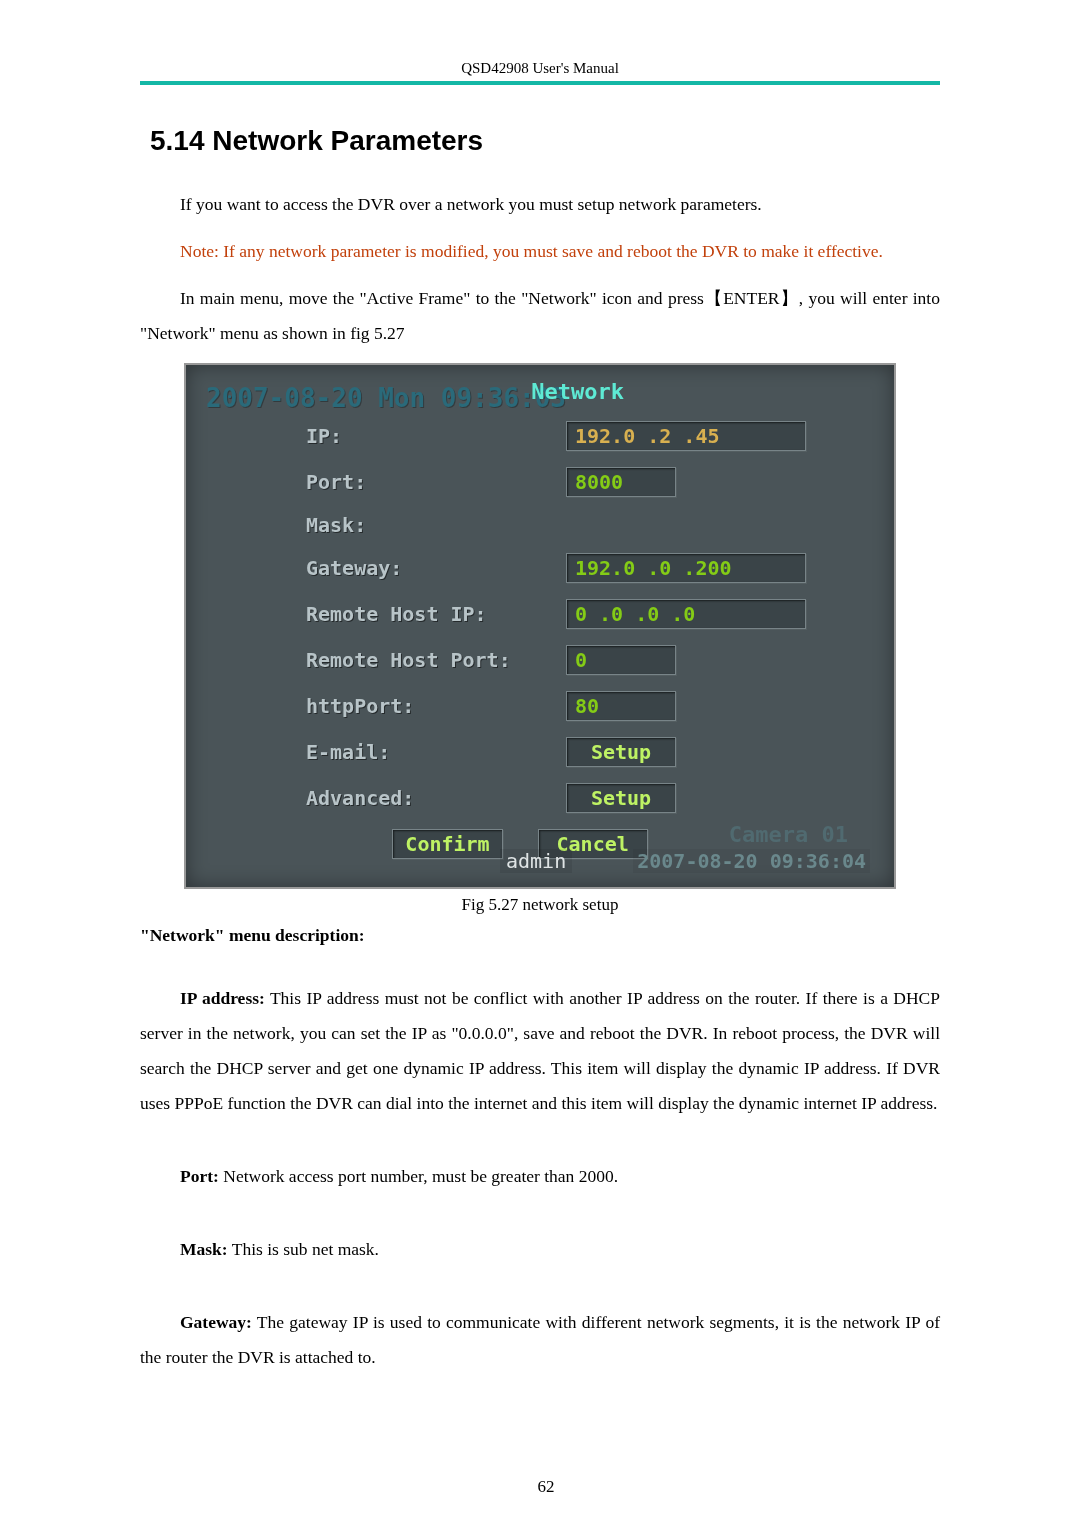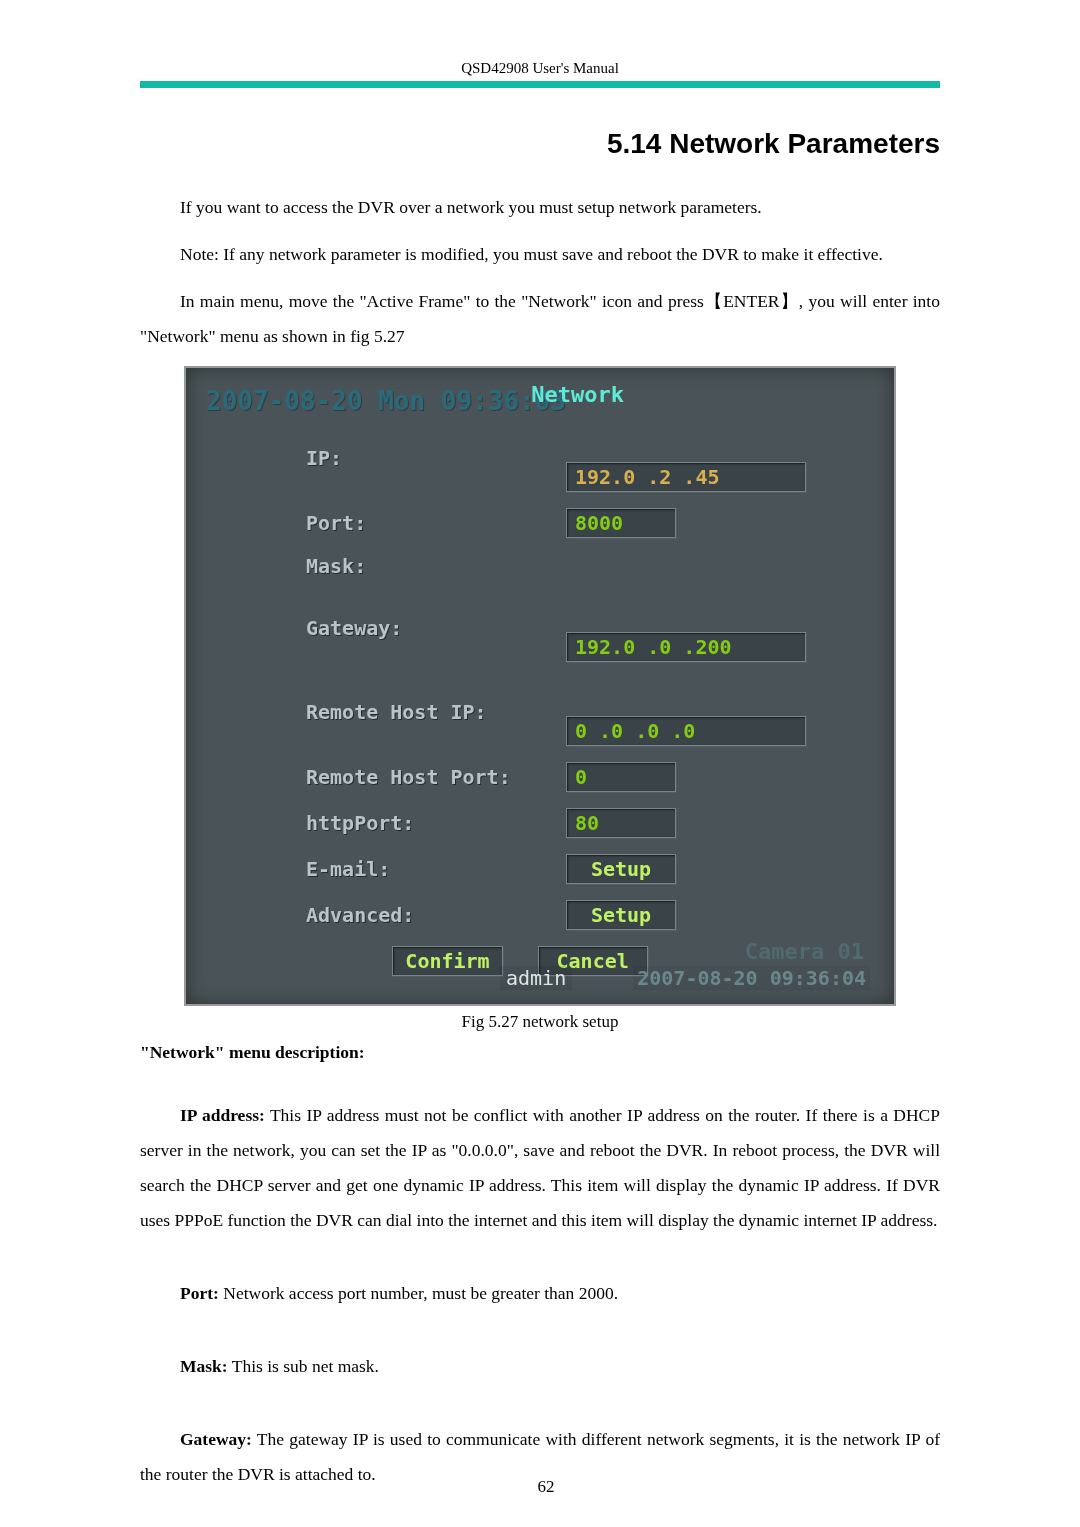--- a/index.html
+++ b/index.html
@@ -5,42 +5,41 @@
     * { margin: 0; padding: 0; box-sizing: border-box; }
     body {
       font-family: "Times New Roman", serif;
       background: #fff;
       width: 1080px;
       height: 1527px;
       padding: 60px 140px 40px 140px;
       position: relative;
     }
     .header-line {
-      border-bottom: 7px solid #14b8a6;
+      border-bottom: 4px solid #14b8a6;
       text-align: center;
       padding-bottom: 4px;
       margin-bottom: 40px;
       font-size: 15px;
     }
     .section-title {
       font-family: Arial, sans-serif;
       font-size: 28px;
       font-weight: bold;
       margin-bottom: 30px;
       margin-left: 10px;
-      text-align: right;
     }
     .body-text {
       font-size: 17.5px;
       line-height: 2;
       text-align: justify;
       margin-bottom: 12px;
     }
     .indent { text-indent: 40px; }
-    .note-red { color: #000000; }
+    .note-red { color: #c2410c; }
     .screenshot {
       width: 712px;
       margin: 8px auto 0 auto;
       background: #4a5458;
       border: 2px solid #999;
       box-shadow: inset 0 0 20px rgba(0,0,0,0.4);
       position: relative;
       padding: 18px 20px 14px 20px;
     }
     .scr-timestamp-top {
@@ -77,21 +76,21 @@
       font-family: monospace;
       color: #84cc16;
       font-size: 20px;
       font-weight: bold;
       background: #3a4448;
       border: 1px solid #788488;
       padding: 2px 8px;
       min-width: 110px;
       box-shadow: inset 1px 1px 2px rgba(0,0,0,0.6), 1px 1px 0 rgba(255,255,255,0.06);
     }
-    .form-value.wide { min-width: 240px; margin-top: 38px; }
+    .form-value.wide { min-width: 240px; }
     .form-value.highlight { color: #d8b050; }
     .form-button {
       font-family: monospace;
       color: #bef264;
       font-size: 20px;
       font-weight: bold;
       background: #3a4448;
       border: 1px solid #788488;
       padding: 2px 12px;
       text-align: center;
@@ -120,21 +119,21 @@
       margin-left: 290px;
       background: rgba(0,0,0,0.08);
       padding: 0 6px;
     }
     .scr-camera {
       font-family: monospace;
       color: #506a70;
       font-size: 22px;
       font-weight: bold;
       position: absolute;
-      right: 30px;
+      right: 46px;
       bottom: 40px;
     }
     .scr-ts-bottom {
       font-family: monospace;
       color: #6a888c;
       font-size: 20px;
       font-weight: bold;
       background: rgba(0,0,0,0.05);
       padding: 0 4px;
     }

